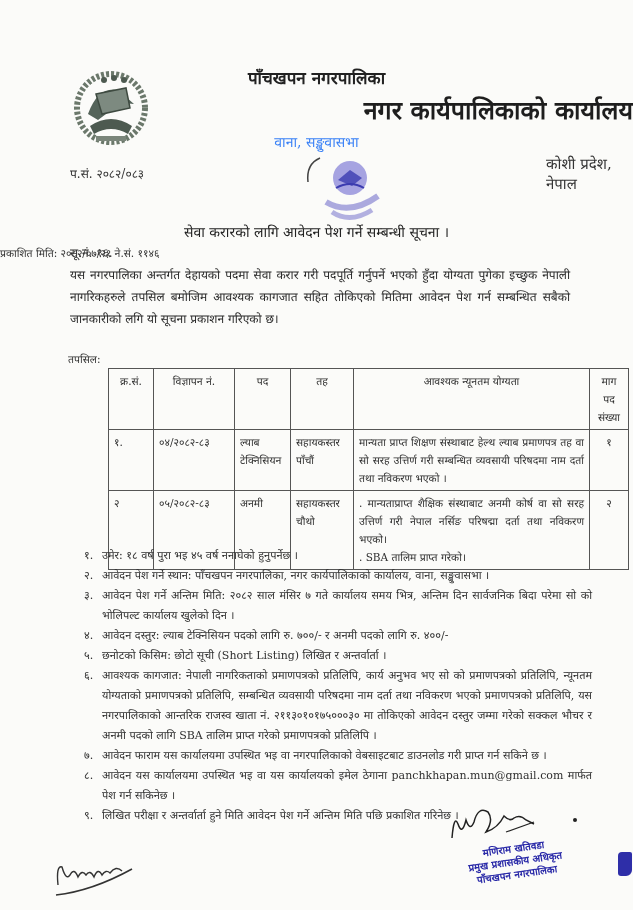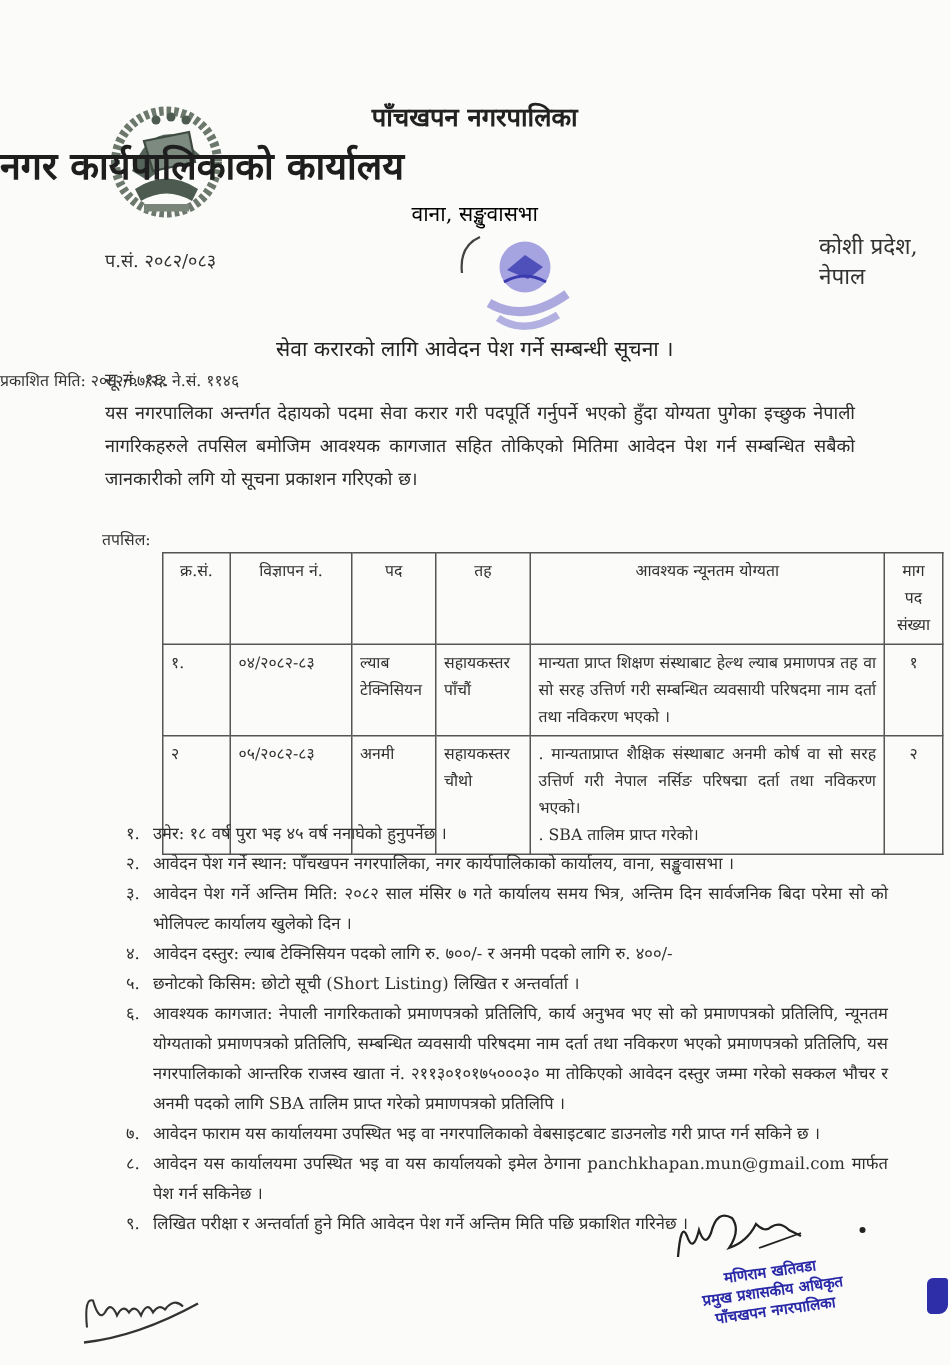--- a/index.html
+++ b/index.html
@@ -1,22 +1,22 @@
 <!DOCTYPE html>
 <html><head>
 <meta charset="utf-8">
 <style>
   html, body { margin:0; padding:0; }
   body { width:633px; height:910px; background:#fbfbf9; position:relative; overflow:hidden;
          font-family:"DejaVu Serif", serif; color:#2a2a2a; }
   .abs { position:absolute; }
   .logo { left:68px; top:64px; width:86px; height:86px; }
   .h1 { left:0; width:633px; top:66px; text-align:center; font-size:17px; font-weight:bold; color:#222; }
-  .h2 { left:0; width:633px; top:92px; text-align:left; font-size:25px; font-weight:bold; color:#1e1e1e; }
-  .h3 { left:0; width:633px; top:132px; text-align:center; font-size:14px; color:#000000; }
+  .h2 { left:0; width:633px; top:92px; text-align:right; font-size:25px; font-weight:bold; color:#1e1e1e; }
+  .h3 { left:0; width:633px; top:132px; text-align:center; font-size:14px; color:#3b82f6; }
   .prov { left:508px; top:153px; font-size:15px; color:#333;margin-left:38px; }
   .ref1 { left:70px; top:165px; font-size:12px; color:#333; }
   .ref2 { left:70px; top:200px; font-size:12px; color:#333;margin-top:44px; }
   .stamp { left:298px; top:152px; width:100px; height:80px; }
   .title { left:0; width:633px; top:222px; text-align:center; font-size:14px; color:#222; }
   .pubdate { left:0; width:633px; top:246px; text-align:left; font-size:10.5px; color:#333; }
   .intro { left:70px; top:264px; width:500px; font-size:12px; line-height:22px; text-align:justify; color:#2a2a2a; }
   .tapsil { left:68px; top:352px; font-size:10.5px; color:#333; }
   table.t { position:absolute; left:68px; top:368px; width:521px; border-collapse:collapse; font-size:10.5px; color:#2f2f2f;margin-left:40px; }
   table.t th, table.t td { border:1px solid #555; padding:3px 5px; vertical-align:top; line-height:18px; }

